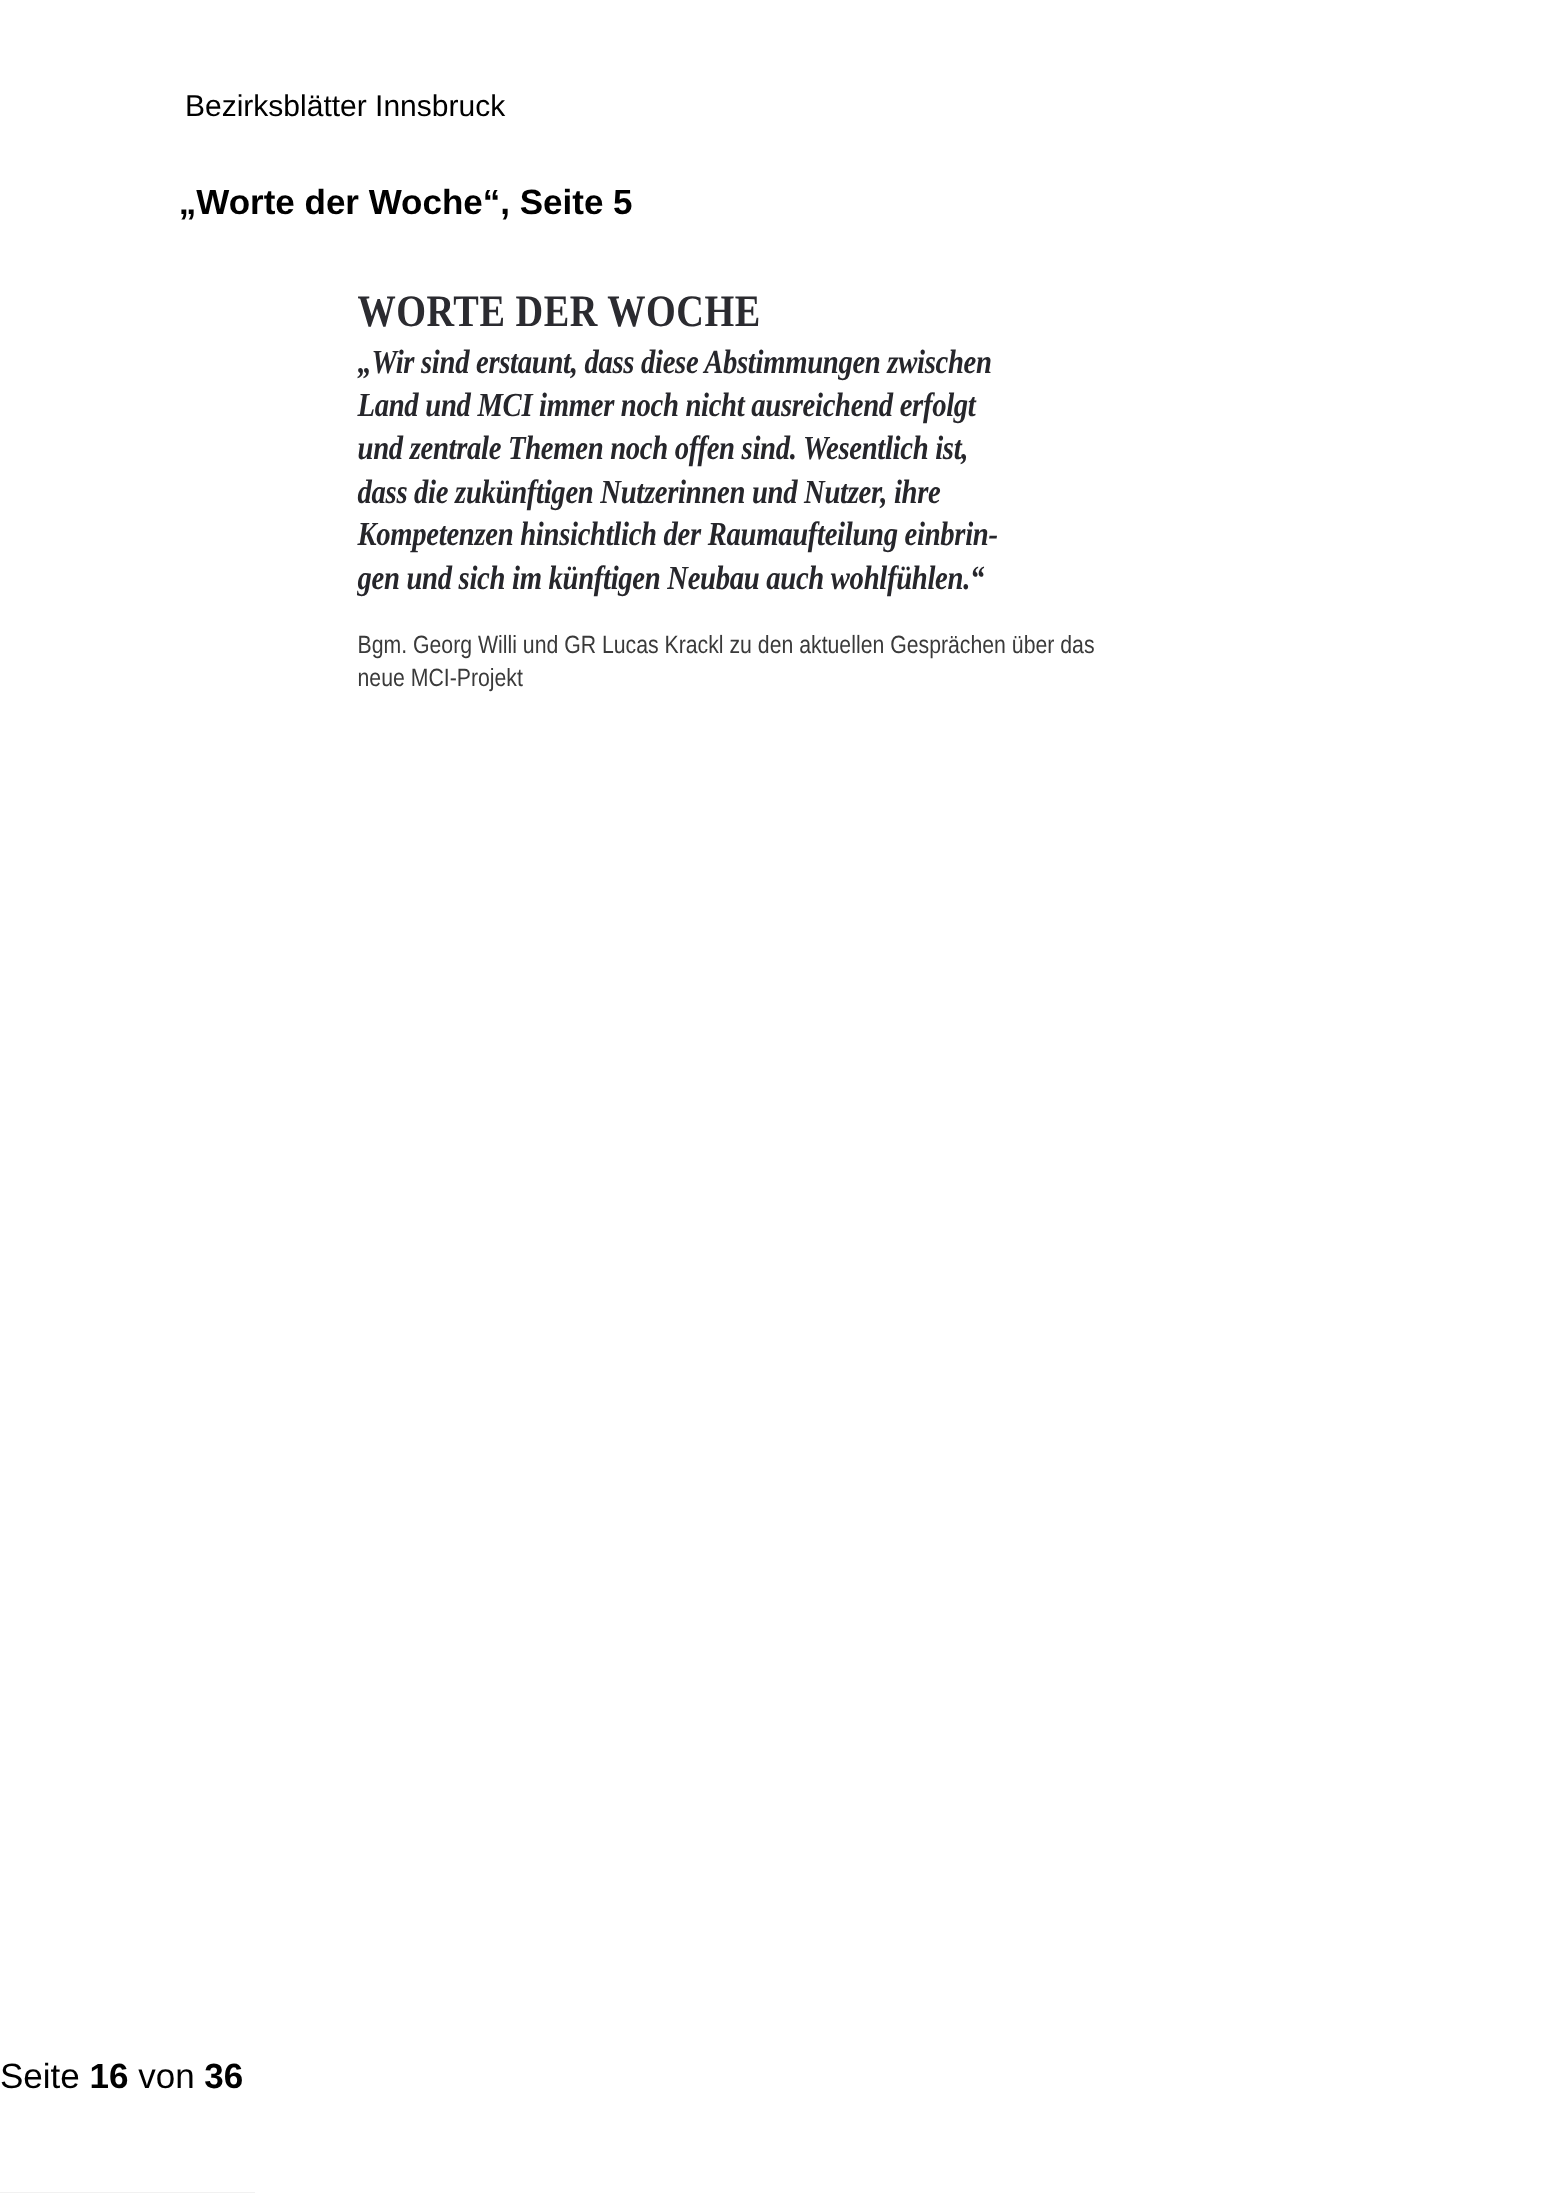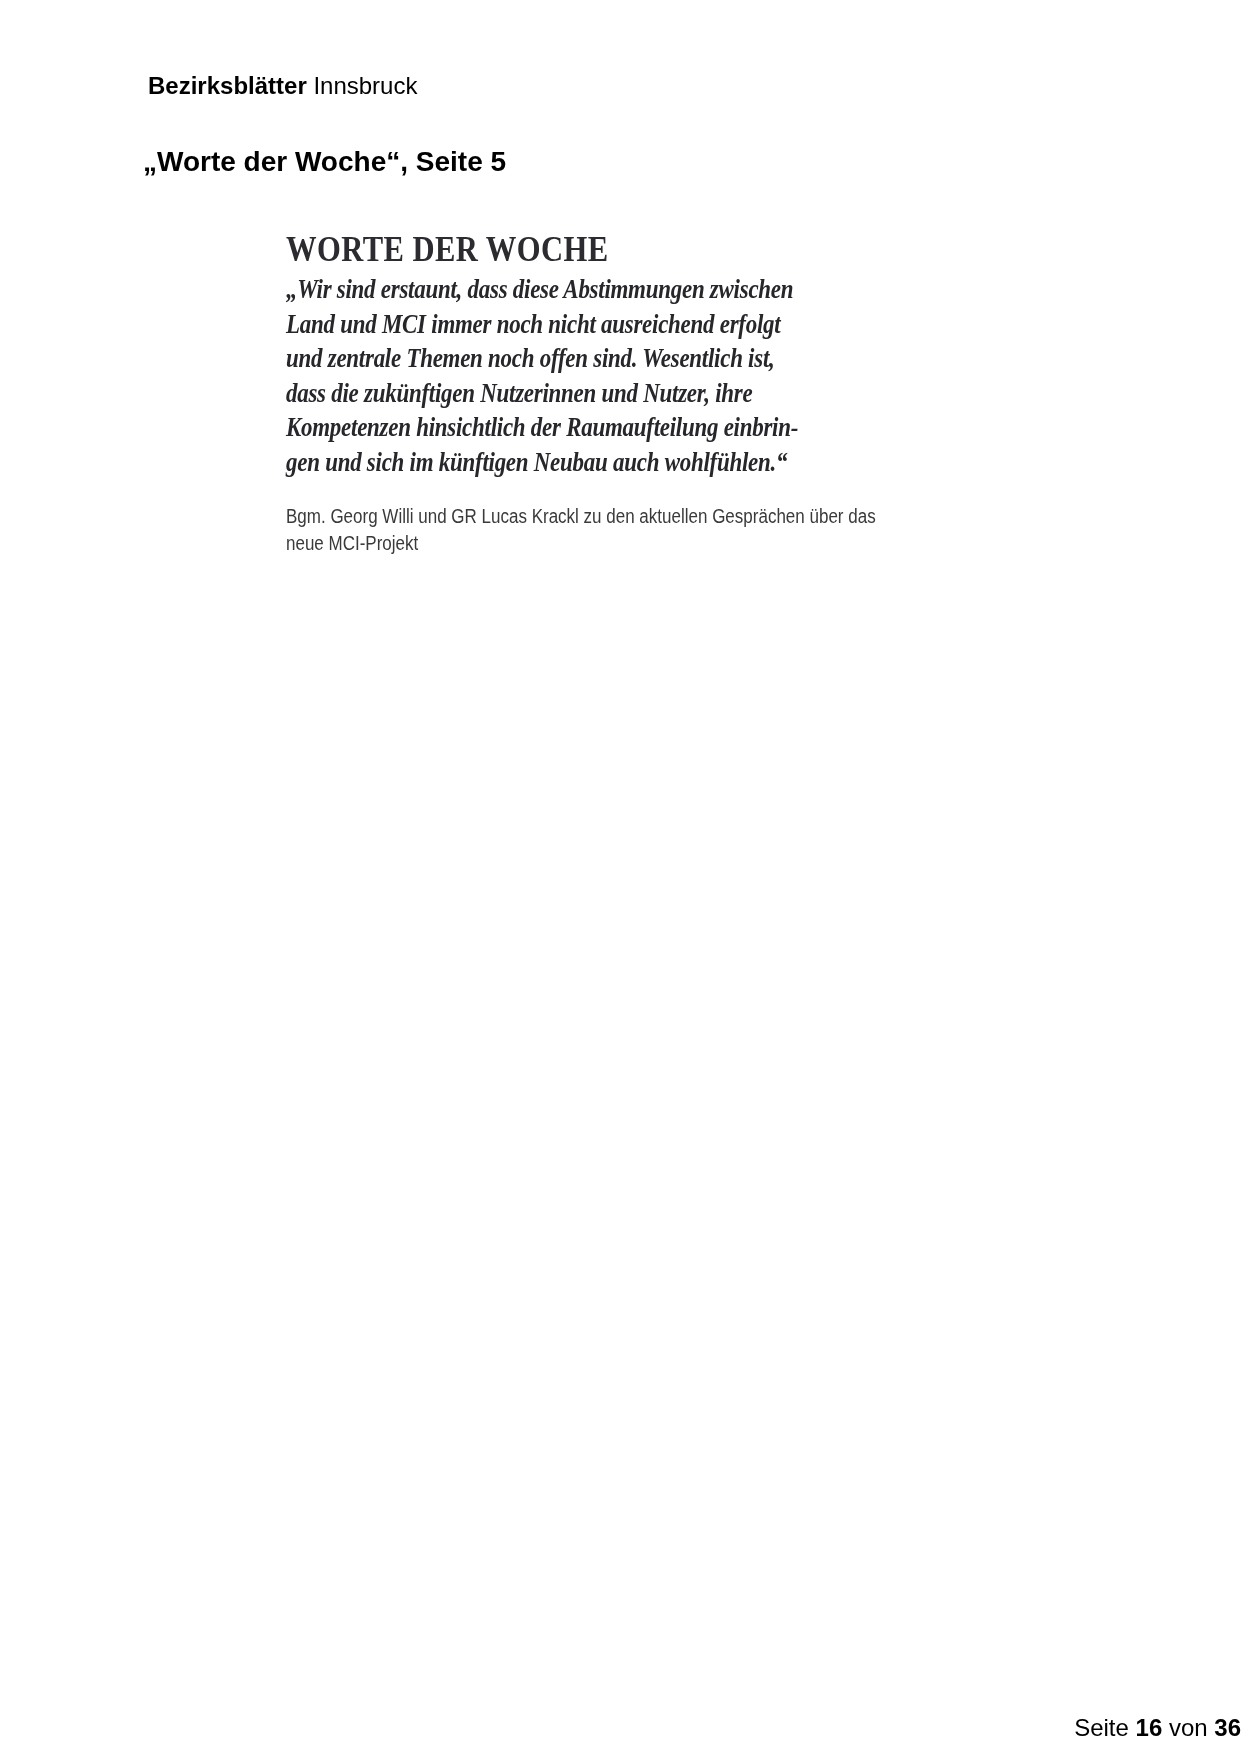--- a/index.html
+++ b/index.html
@@ -16,21 +16,21 @@
 
   
   .doc-header {
     position: absolute;
     left: 148px;
     top: 72px;
     font-size: 24px;
     line-height: 1.15;
     white-space: nowrap;
   }
-  .doc-header .brand { font-weight: bold; }
+  .doc-header .brand { font-weight: normal; }
 
   
   .doc-title {
     position: absolute;
     left: 143px;
     top: 146px;
     margin: 0;
     font-size: 28px;
     font-weight: bold;
     line-height: 1.15;
@@ -72,24 +72,24 @@
     font-size: 20px;
     line-height: 27px;
     color: #3a3a3a;
   }
   .clip-attribution div { white-space: nowrap; }
 
   
   .doc-footer {
     position: absolute;
     left: 0;
-    top: 1714px;
+    top: 1645px;
     width: 100%;
-    text-align: right;
-    font-size: 24px;
+    text-align: left;
+    font-size: 28px;
     white-space: nowrap;
   }
   .doc-footer .b { font-weight: bold; }
 </style>
 </head>
 <body>
 
 <div class="page">
 
   <div class="doc-header"><span class="brand">Bezirksblätter</span><span> Innsbruck</span></div>

